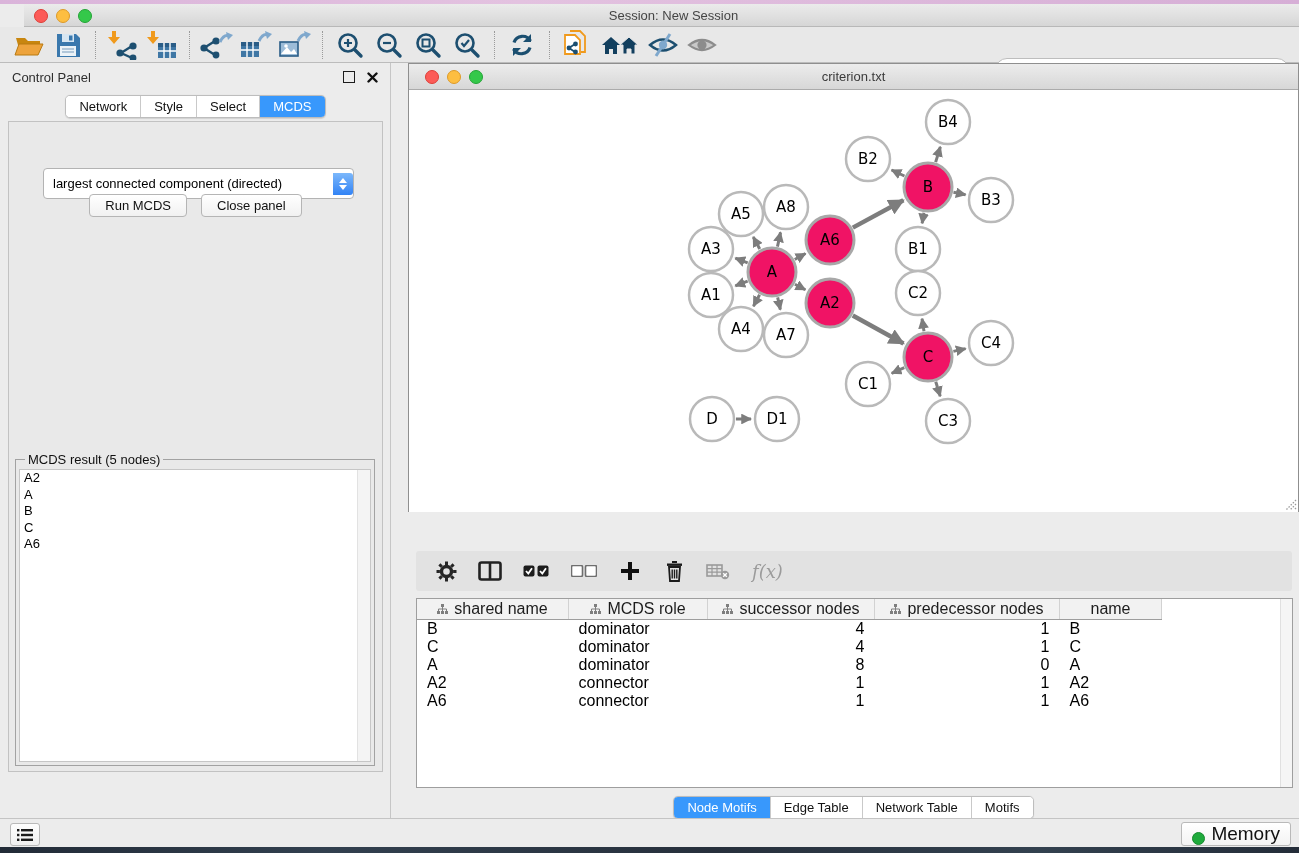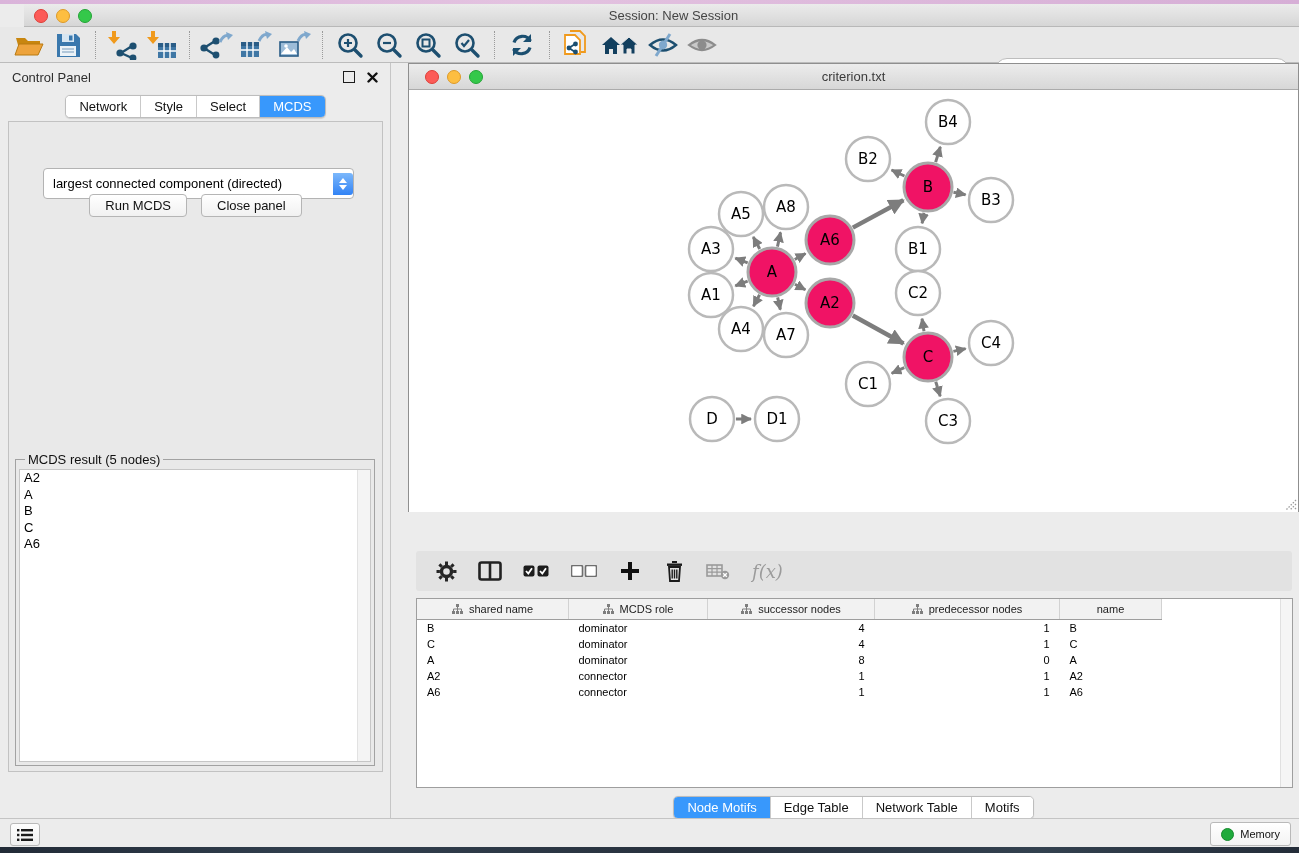--- a/index.html
+++ b/index.html
@@ -66,32 +66,32 @@
   #graph-svg{position:absolute;left:0;top:0;}
   #nw-grip{position:absolute;right:1px;bottom:1px;}
   
   #table-panel{left:408px;top:513px;width:891px;height:306px;background:#ececec;box-sizing:border-box;}
   #tp-toolbar{position:absolute;left:8px;right:7px;top:38px;height:40px;background:#e2e2e2;border-radius:3px;
       display:flex;align-items:center;gap:20px;padding-left:18px;box-sizing:border-box;}
   .tp-icon{display:flex;align-items:center;justify-content:center;width:24px;height:24px;}
   #fx-label{font-family:"DejaVu Serif",serif;font-style:italic;font-size:18px;color:#9b9b9b;margin-left:2px;}
   #node-table-wrap{position:absolute;left:8px;right:6px;top:85px;height:188px;background:#fff;border:1px solid #9e9e9e;overflow:hidden;}
   #nt-scroll{position:absolute;right:0;top:0;bottom:0;width:11px;background:#f5f5f5;border-left:1px solid #e0e0e0;}
-  table#node-table{border-collapse:collapse;table-layout:fixed;font-size:11px;}
+  table#node-table{border-collapse:collapse;table-layout:fixed;font-size:16px;}
   #node-table th{height:20px;background:#f2f2f2;font-weight:normal;color:#1c1c1c;border-bottom:1px solid #9e9e9e;
       border-right:1px solid #d2d2d2;padding:0 8px;white-space:nowrap;overflow:hidden;}
   #node-table th .hwrap{display:flex;align-items:center;justify-content:center;gap:6px;}
   #node-table td{height:16px;padding:0 10px;color:#000;white-space:nowrap;overflow:hidden;}
   #tp-tabs-row{position:absolute;left:0;right:0;top:283px;display:flex;justify-content:center;}
   
   #status-bar{left:0;bottom:6px;width:1299px;height:28px;background:#ececec;border-top:1px solid #c4c4c4;}
   #list-btn{position:absolute;left:10px;top:4px;width:28px;height:21px;background:linear-gradient(#fdfdfd,#f0f0f0);
       border:1px solid #b9b9b9;border-radius:3px;display:flex;align-items:center;justify-content:center;}
   #memory-btn{position:absolute;right:8px;top:3px;height:22px;background:linear-gradient(#ffffff,#f3f3f3);
-      border:1px solid #b9b9b9;border-radius:3px;display:flex;align-items:center;gap:6px;padding:0 10px;font-size:11px;color:#111;}
+      border:1px solid #b9b9b9;border-radius:3px;display:flex;align-items:flex-end;gap:6px;padding:0 10px;font-size:19px;color:#111;}
   #memory-dot{width:11px;height:11px;border-radius:50%;background:#1faa3c;border:1px solid #158a2d;}
 </style>
 </head>
 <body>
 
 <div id="desktop-top" class="abs"></div>
 
 <div id="titlebar" class="abs">
   <div class="lights">
     <div class="light red"></div>

